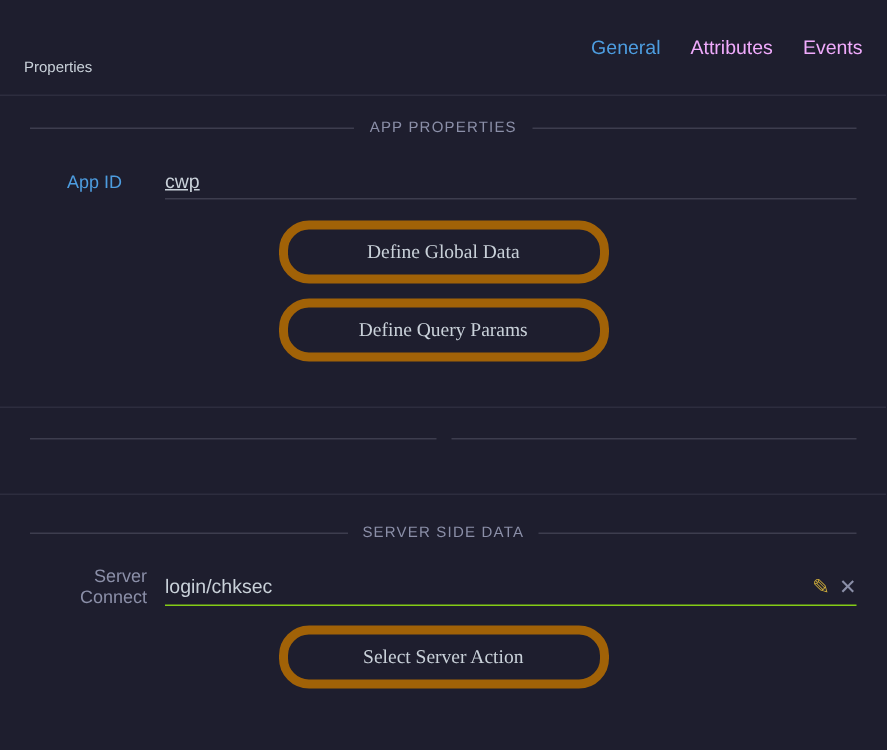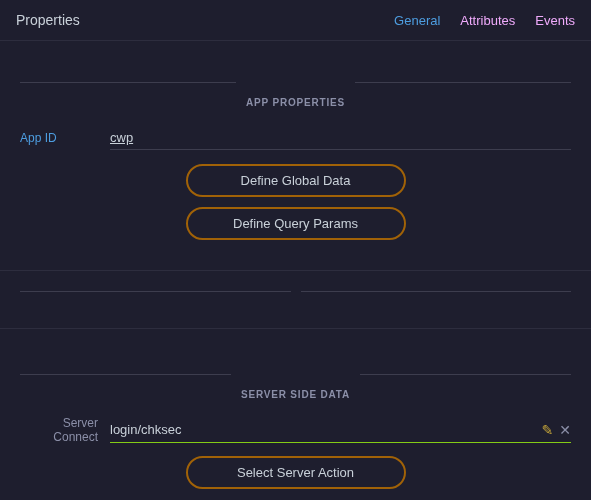--- a/index.html
+++ b/index.html
@@ -30,23 +30,24 @@
     .panel-header {
       display: flex;
       align-items: center;
       padding: 12px 16px;
       background-color: #1e1e2e;
       border-bottom: 1px solid #2d2d3e;
     }
 
     .panel-title {
       color: #c9d1d9;
-      font-size: 14px;
+      font-size: 10px;
       font-weight: 500;
       flex: 1;
+      margin-top: 28px;
     }
 
     .header-tabs {
       display: flex;
       gap: 20px;
     }
 
     .header-tab {
       font-size: 13px;
       cursor: pointer;
@@ -80,40 +81,39 @@
     }
 
     .section-divider-line {
       flex: 1;
       height: 1px;
       background: #3d3d4e;
     }
 
     .section-title {
       font-size: 10px;
-      font-weight: 700;
+      font-weight: 400;
       letter-spacing: 0.08em;
       color: #8b8fa8;
       white-space: nowrap;
-      margin-top: 40px;
     }
 
     
     .form-row {
       display: flex;
       align-items: center;
       margin-bottom: 12px;
       min-height: 28px;
     }
 
     .form-label {
       color: #4d9de0;
       font-size: 12px;
       width: 90px;
-      text-align: left;
+      text-align: center;
       padding-right: 4px;
       flex-shrink: 0;
     }
 
     
     .field-input {
       flex: 1;
       color: #c9d1d9;
       font-size: 13px;
       background: transparent;
@@ -155,27 +155,28 @@
     
     .btn-row {
       display: flex;
       justify-content: center;
       margin-bottom: 10px;
       padding: 0 20px;
     }
 
     .btn-outline {
       background: transparent;
-      border: 2px solid #a16207;
+      border: 6px solid #a16207;
       color: #c9d1d9;
       padding: 7px 24px;
       border-radius: 20px;
       font-size: 13px;
       cursor: pointer;
       min-width: 220px;
+      font-family: Liberation Serif, serif;
     }
 
     
     .server-connect-row {
       display: flex;
       align-items: center;
       margin-bottom: 12px;
     }
 
     .server-connect-label {

